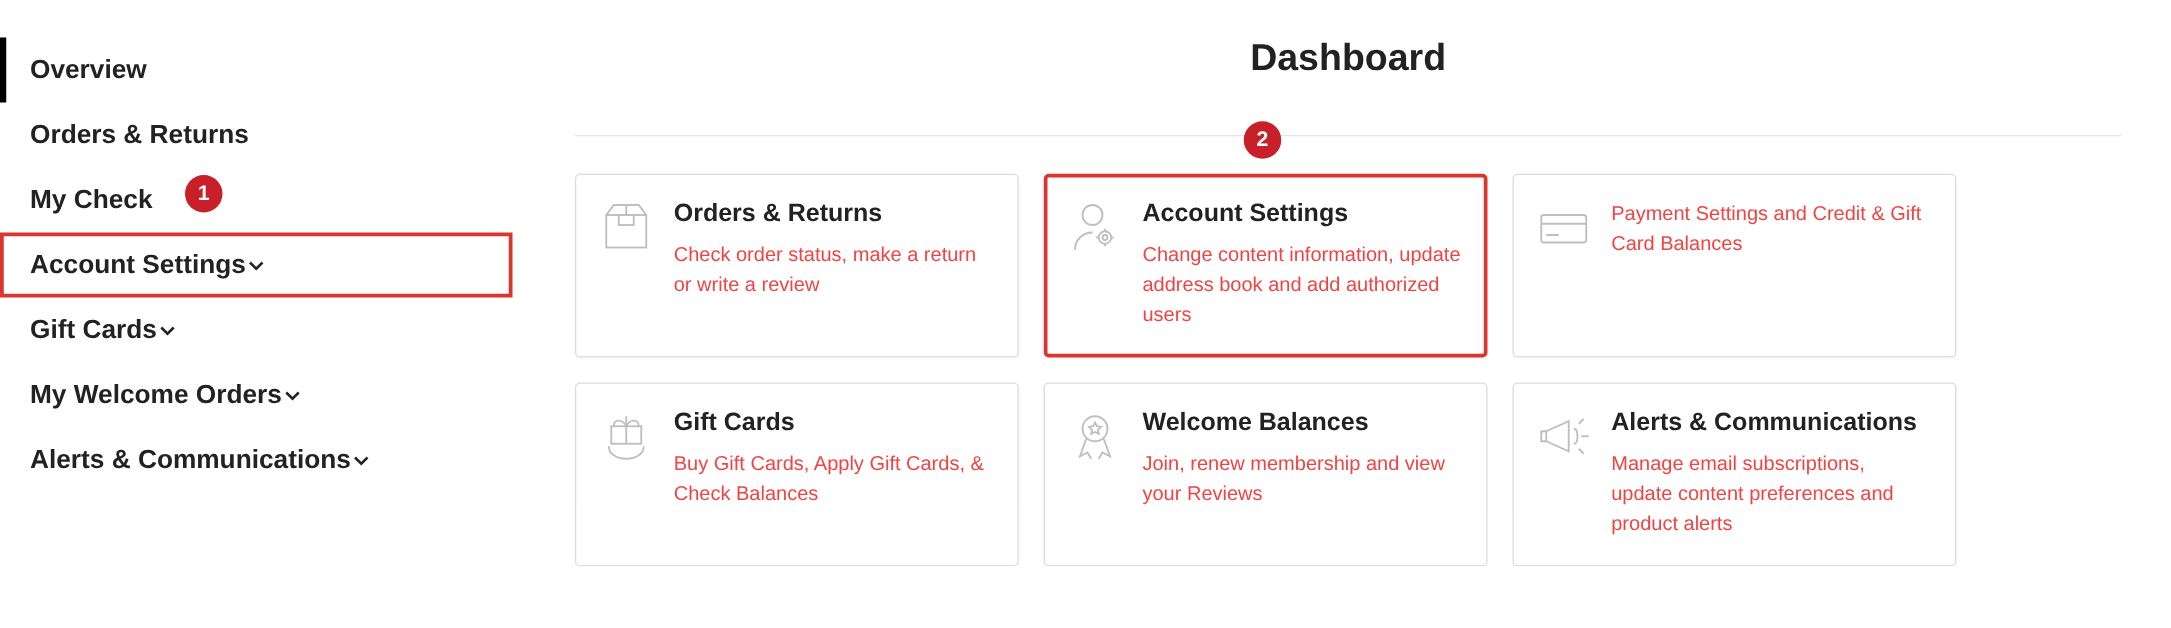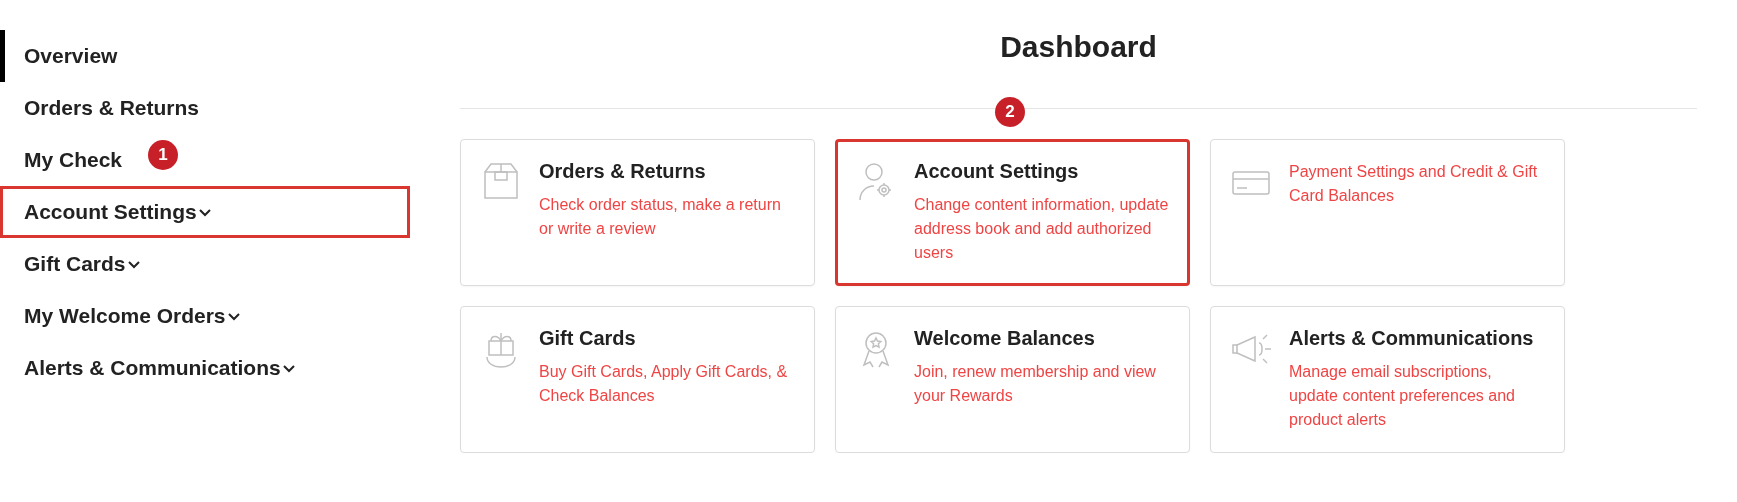--- a/index.html
+++ b/index.html
@@ -233,21 +233,21 @@
         <div class="card-icon">
           <svg viewBox="0 0 44 44" fill="none" stroke="#bfbfbf" stroke-width="1.5">
             <circle cx="22" cy="16" r="10"></circle>
             <path d="M22 11l1.5 3 3.3.5-2.4 2.3.6 3.3L22 18.6l-3 1.5.6-3.3-2.4-2.3 3.3-.5z"></path>
             <path d="M15 24l-5 14 6-3 3 5"></path>
             <path d="M29 24l5 14-6-3-3 5"></path>
           </svg>
         </div>
         <div class="card-body">
           <div class="card-title">Welcome Balances</div>
-          <div class="card-desc">Join, renew membership and view your Rewards</div>
+          <div class="card-desc">Join, renew membership and view your Reviews</div>
         </div>
       </div>
 
       <div class="card">
         <div class="card-icon">
           <svg viewBox="0 0 44 44" fill="none" stroke="#bfbfbf" stroke-width="1.5">
             <path d="M8 18v8l18 8V10L8 18z"></path>
             <path d="M8 18H4v8h4"></path>
             <path d="M30 16c4 0 4 12 0 12"></path>
             <line x1="34" y1="12" x2="38" y2="8"></line>

